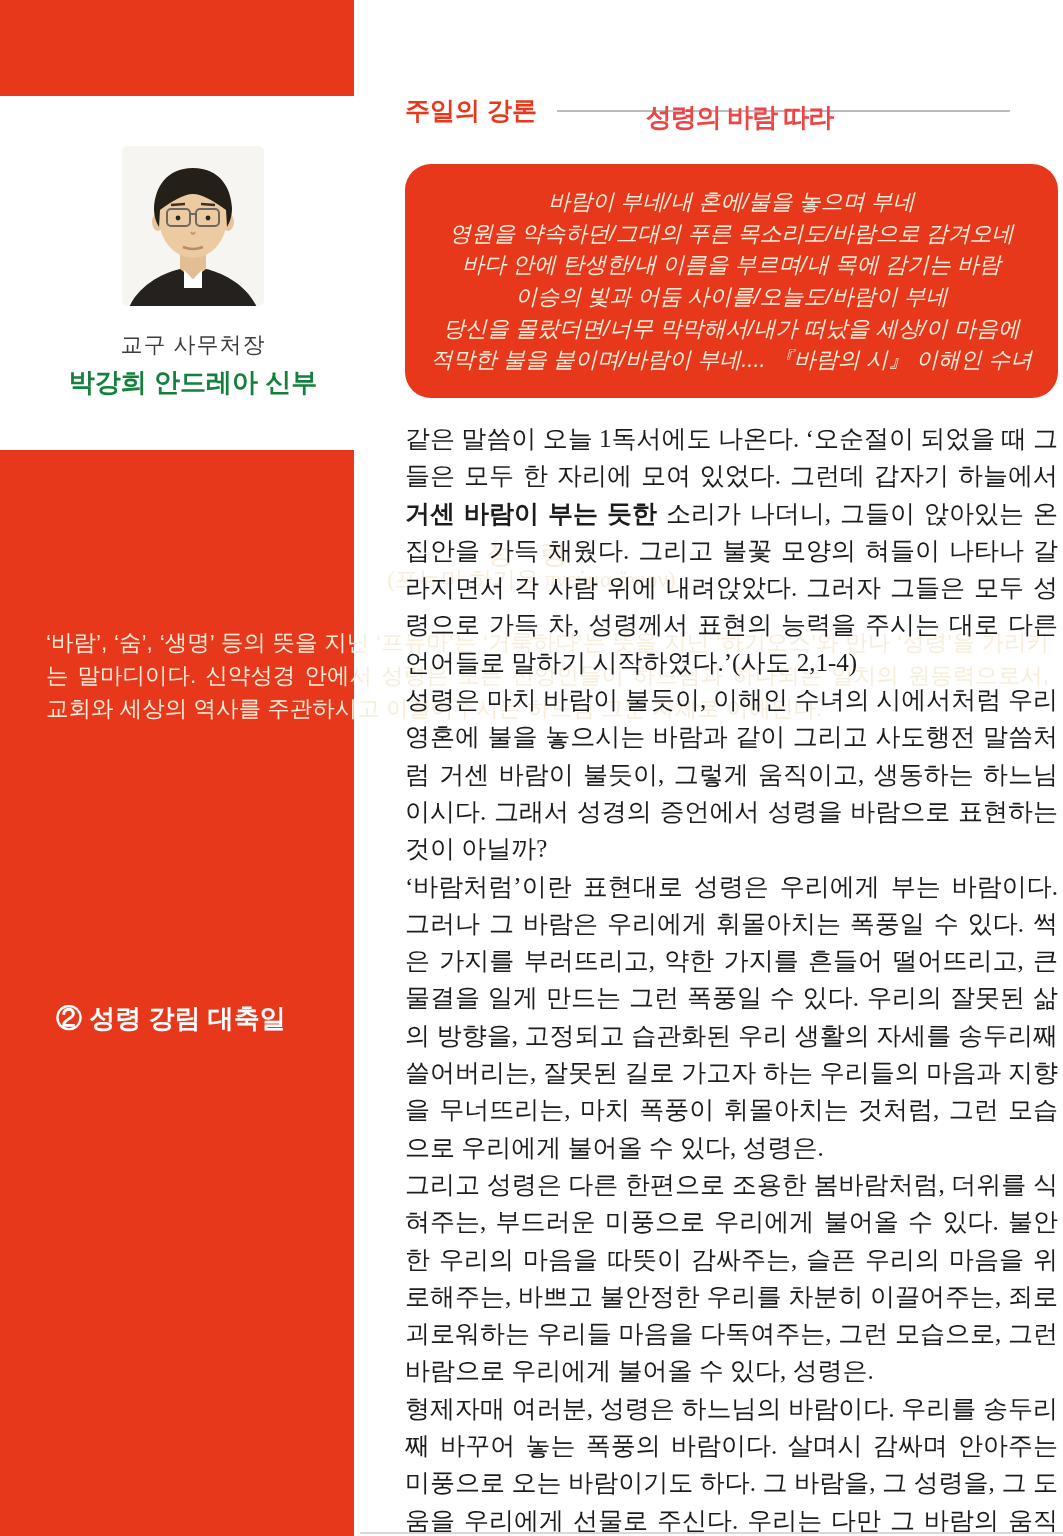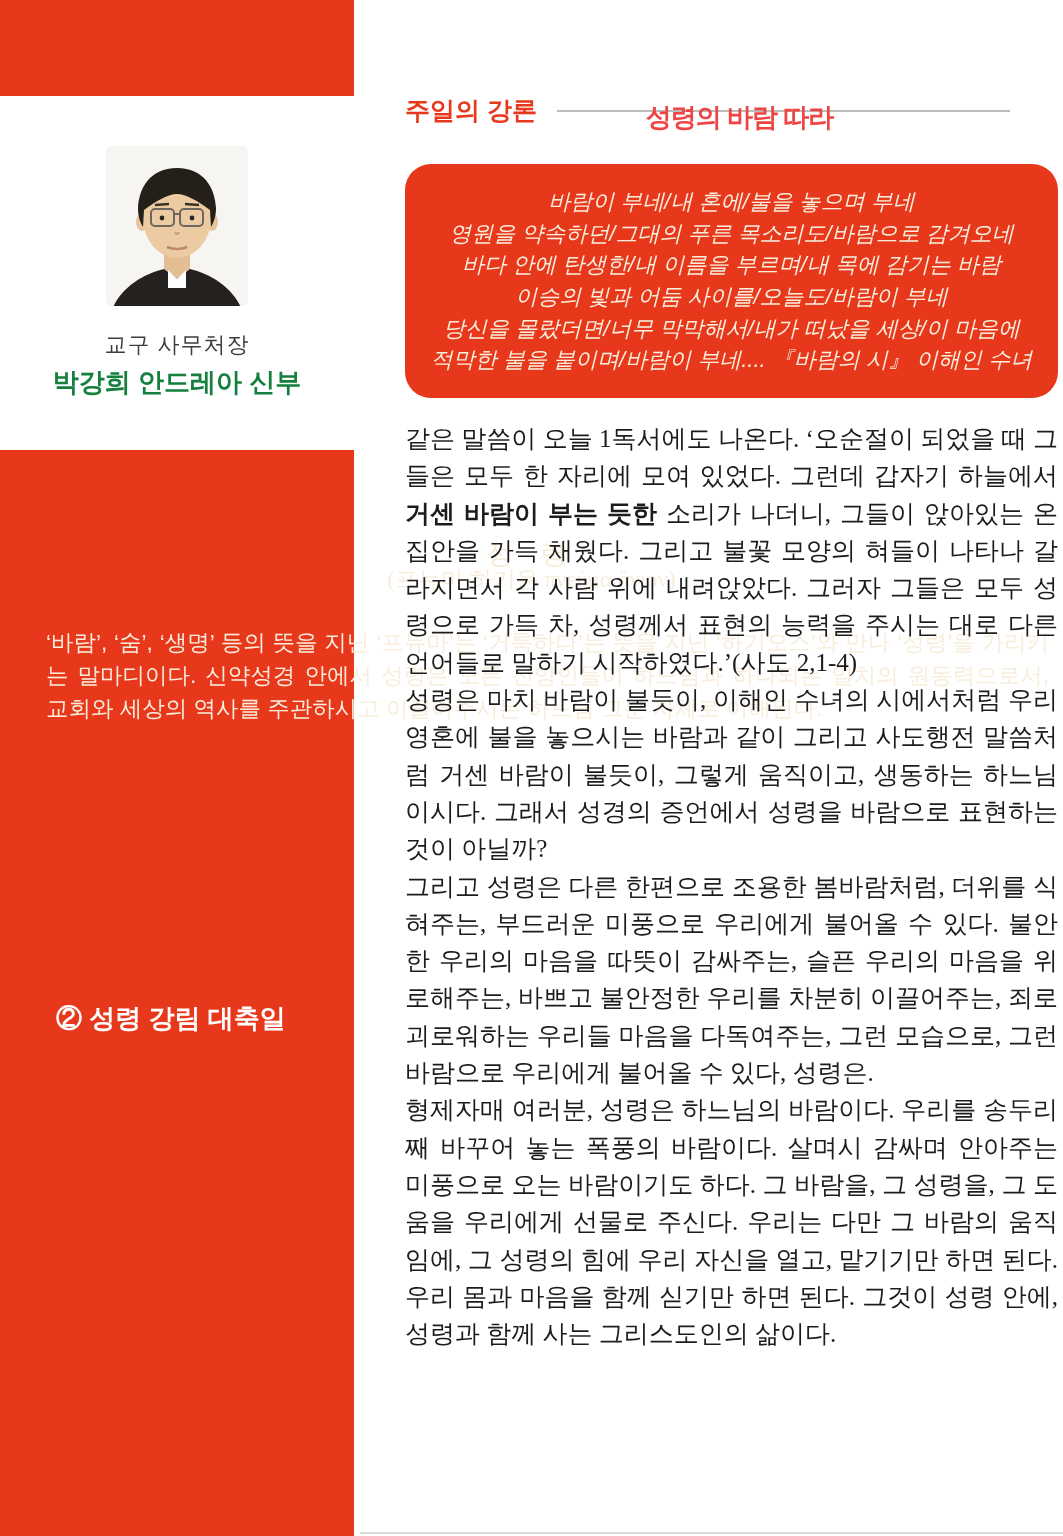--- a/index.html
+++ b/index.html
@@ -10,21 +10,21 @@
     overflow: hidden;
   }
   .page { position: relative; width: 1063px; height: 1536px; background: #fff; overflow: hidden; }
 
   
   .red-top {
     position: absolute; left: 0; top: 0; width: 354px; height: 96px;
     background: #E8381C;
   }
   .author-block {
-    position: absolute; left: 0; top: 96px; width: 354px; height: 304px;
+    position: absolute; left: 16px; top: 96px; width: 354px; height: 304px;
     display: flex; flex-direction: column; align-items: center;
   }
   .photo {
     margin-top: 50px; width: 142px; height: 184px;
     border-radius: 6px; overflow: hidden; background: #f7f5f1;
   }
   .author-role {
     margin-top: 24px; font-size: 22px; color: #3d3d3d; letter-spacing: 1px;
   }
   .author-name {
@@ -154,20 +154,21 @@
       <div class="poem-line">영원을 약속하던/그대의 푸른 목소리도/바람으로 감겨오네</div>
       <div class="poem-line">바다 안에 탄생한/내 이름을 부르며/내 목에 감기는 바람</div>
       <div class="poem-line">이승의 빛과 어둠 사이를/오늘도/바람이 부네</div>
       <div class="poem-line">당신을 몰랐더면/너무 막막해서/내가 떠났을 세상/이 마음에</div>
       <div class="poem-line"><span>적막한 불을 붙이며/바람이 부네.... </span><b>『바람의 시』</b><span> 이해인 수녀</span></div>
     </div>
 
     <div class="article-body">
       <p><span>같은 말씀이 오늘 1독서에도 나온다. ‘오순절이 되었을 때 그들은 모두 한 자리에 모여 있었다. 그런데 갑자기 하늘에서 </span><b>거센 바람이 부는 듯한</b><span> 소리가 나더니, 그들이 앉아있는 온 집안을 가득 채웠다. 그리고 불꽃 모양의 혀들이 나타나 갈라지면서 각 사람 위에 내려앉았다. 그러자 그들은 모두 성령으로 가득 차, 성령께서 표현의 능력을 주시는 대로 다른 언어들로 말하기 시작하였다.’(사도 2,1-4)</span></p>
       <p>성령은 마치 바람이 불듯이, 이해인 수녀의 시에서처럼 우리 영혼에 불을 놓으시는 바람과 같이 그리고 사도행전 말씀처럼 거센 바람이 불듯이, 그렇게 움직이고, 생동하는 하느님이시다. 그래서 성경의 증언에서 성령을 바람으로 표현하는 것이 아닐까?</p>
+      <p>‘바람처럼’이란 표현대로 성령은 우리에게 부는 바람이다. 그러나 그 바람은 우리에게 휘몰아치는 폭풍일 수 있다. 썩은 가지를 부러뜨리고, 약한 가지를 흔들어 떨어뜨리고, 큰 물결을 일게 만드는 그런 폭풍일 수 있다. 우리의 잘못된 삶의 방향을, 고정되고 습관화된 우리 생활의 자세를 송두리째 쓸어버리는, 잘못된 길로 가고자 하는 우리들의 마음과 지향을 무너뜨리는, 마치 폭풍이 휘몰아치는 것처럼, 그런 모습으로 우리에게 불어올 수 있다, 성령은.</p>
       <p>그리고 성령은 다른 한편으로 조용한 봄바람처럼, 더위를 식혀주는, 부드러운 미풍으로 우리에게 불어올 수 있다. 불안한 우리의 마음을 따뜻이 감싸주는, 슬픈 우리의 마음을 위로해주는, 바쁘고 불안정한 우리를 차분히 이끌어주는, 죄로 괴로워하는 우리들 마음을 다독여주는, 그런 모습으로, 그런 바람으로 우리에게 불어올 수 있다, 성령은.</p>
       <p><span>형제자매 여러분, 성령은 하느님의 바람이다. 우리를 송두리째 바꾸어 놓는 폭풍의 바람이다. 살며시 감싸며 안아주는 미풍으로 오는 바람이기도 하다. 그 바람을, 그 성령을, 그 도움을 우리에게 선물로 주신다. 우리는 다만 그 바람의 움직임에, 그 성령의 힘에 우리 자신을 열고, 맡기기만 하면 된다. 우리 몸과 마음을 함께 싣기만 하면 된다. 그것이 성령 안에, 성령과 함께 사는 그리스도인의 삶이다.</span></p>
     </div>
 
   </div>
 
   <div class="bottom-rule"></div>
 </div>
 
 </body></html>

